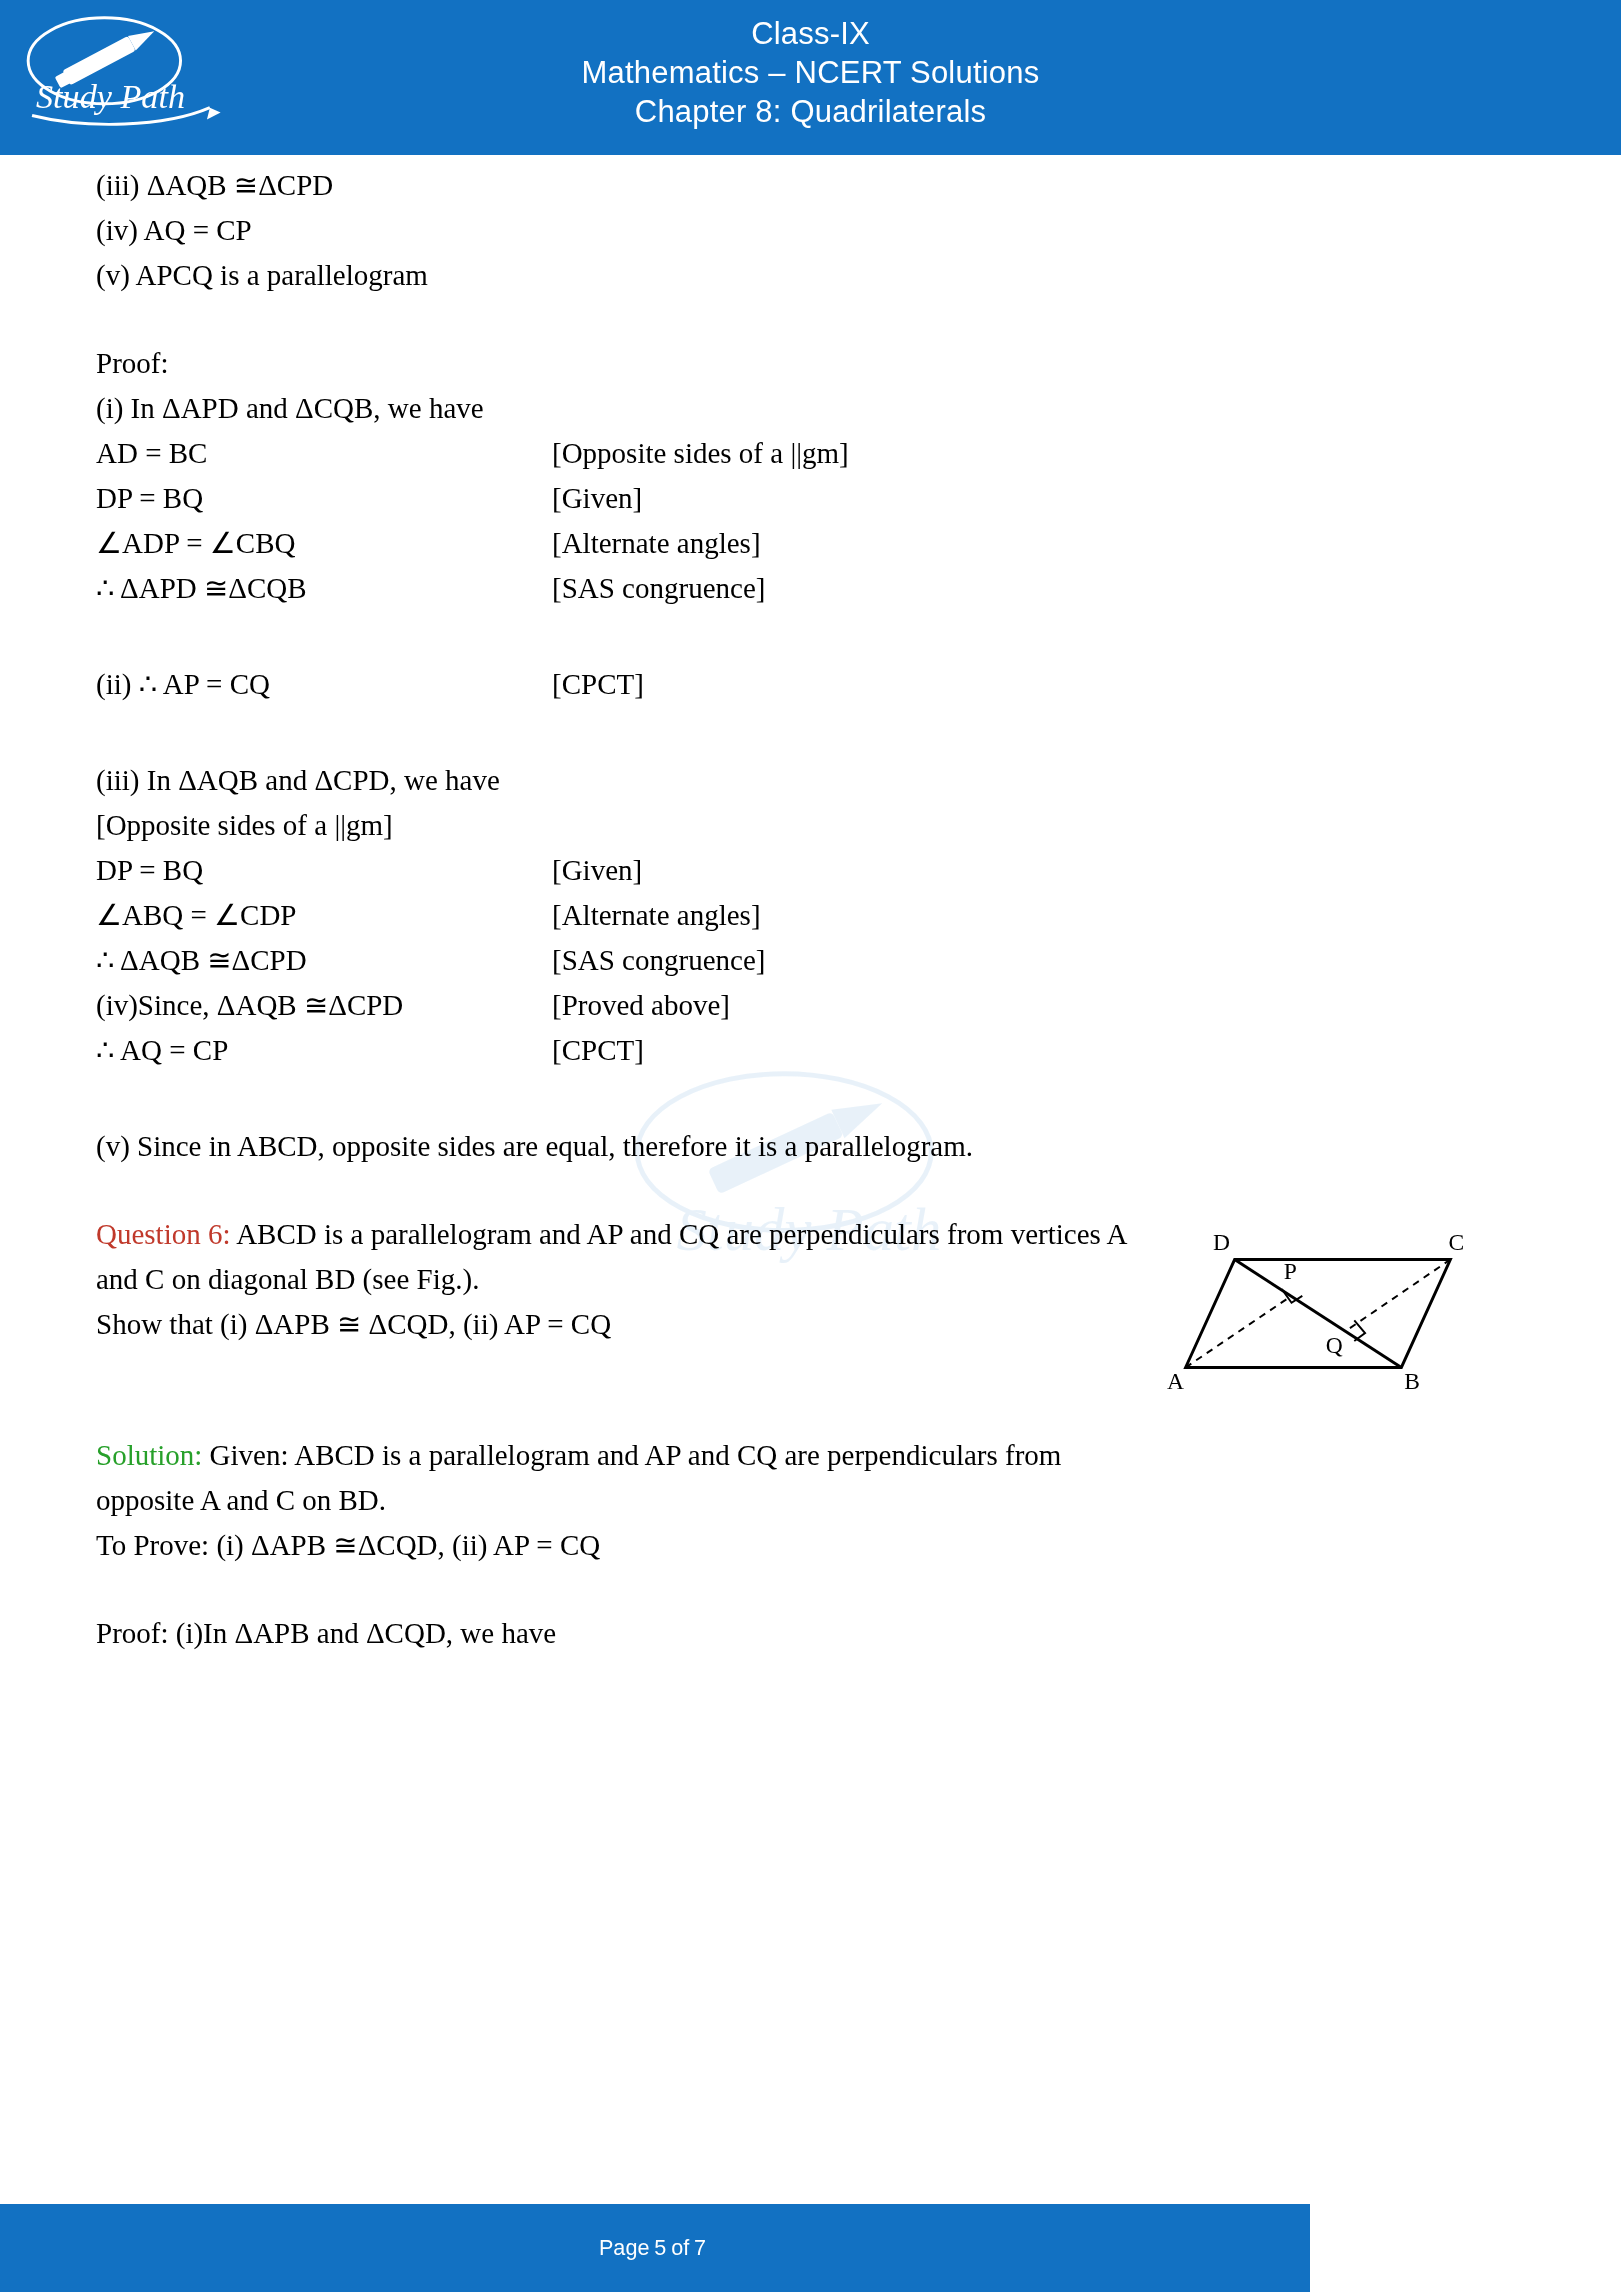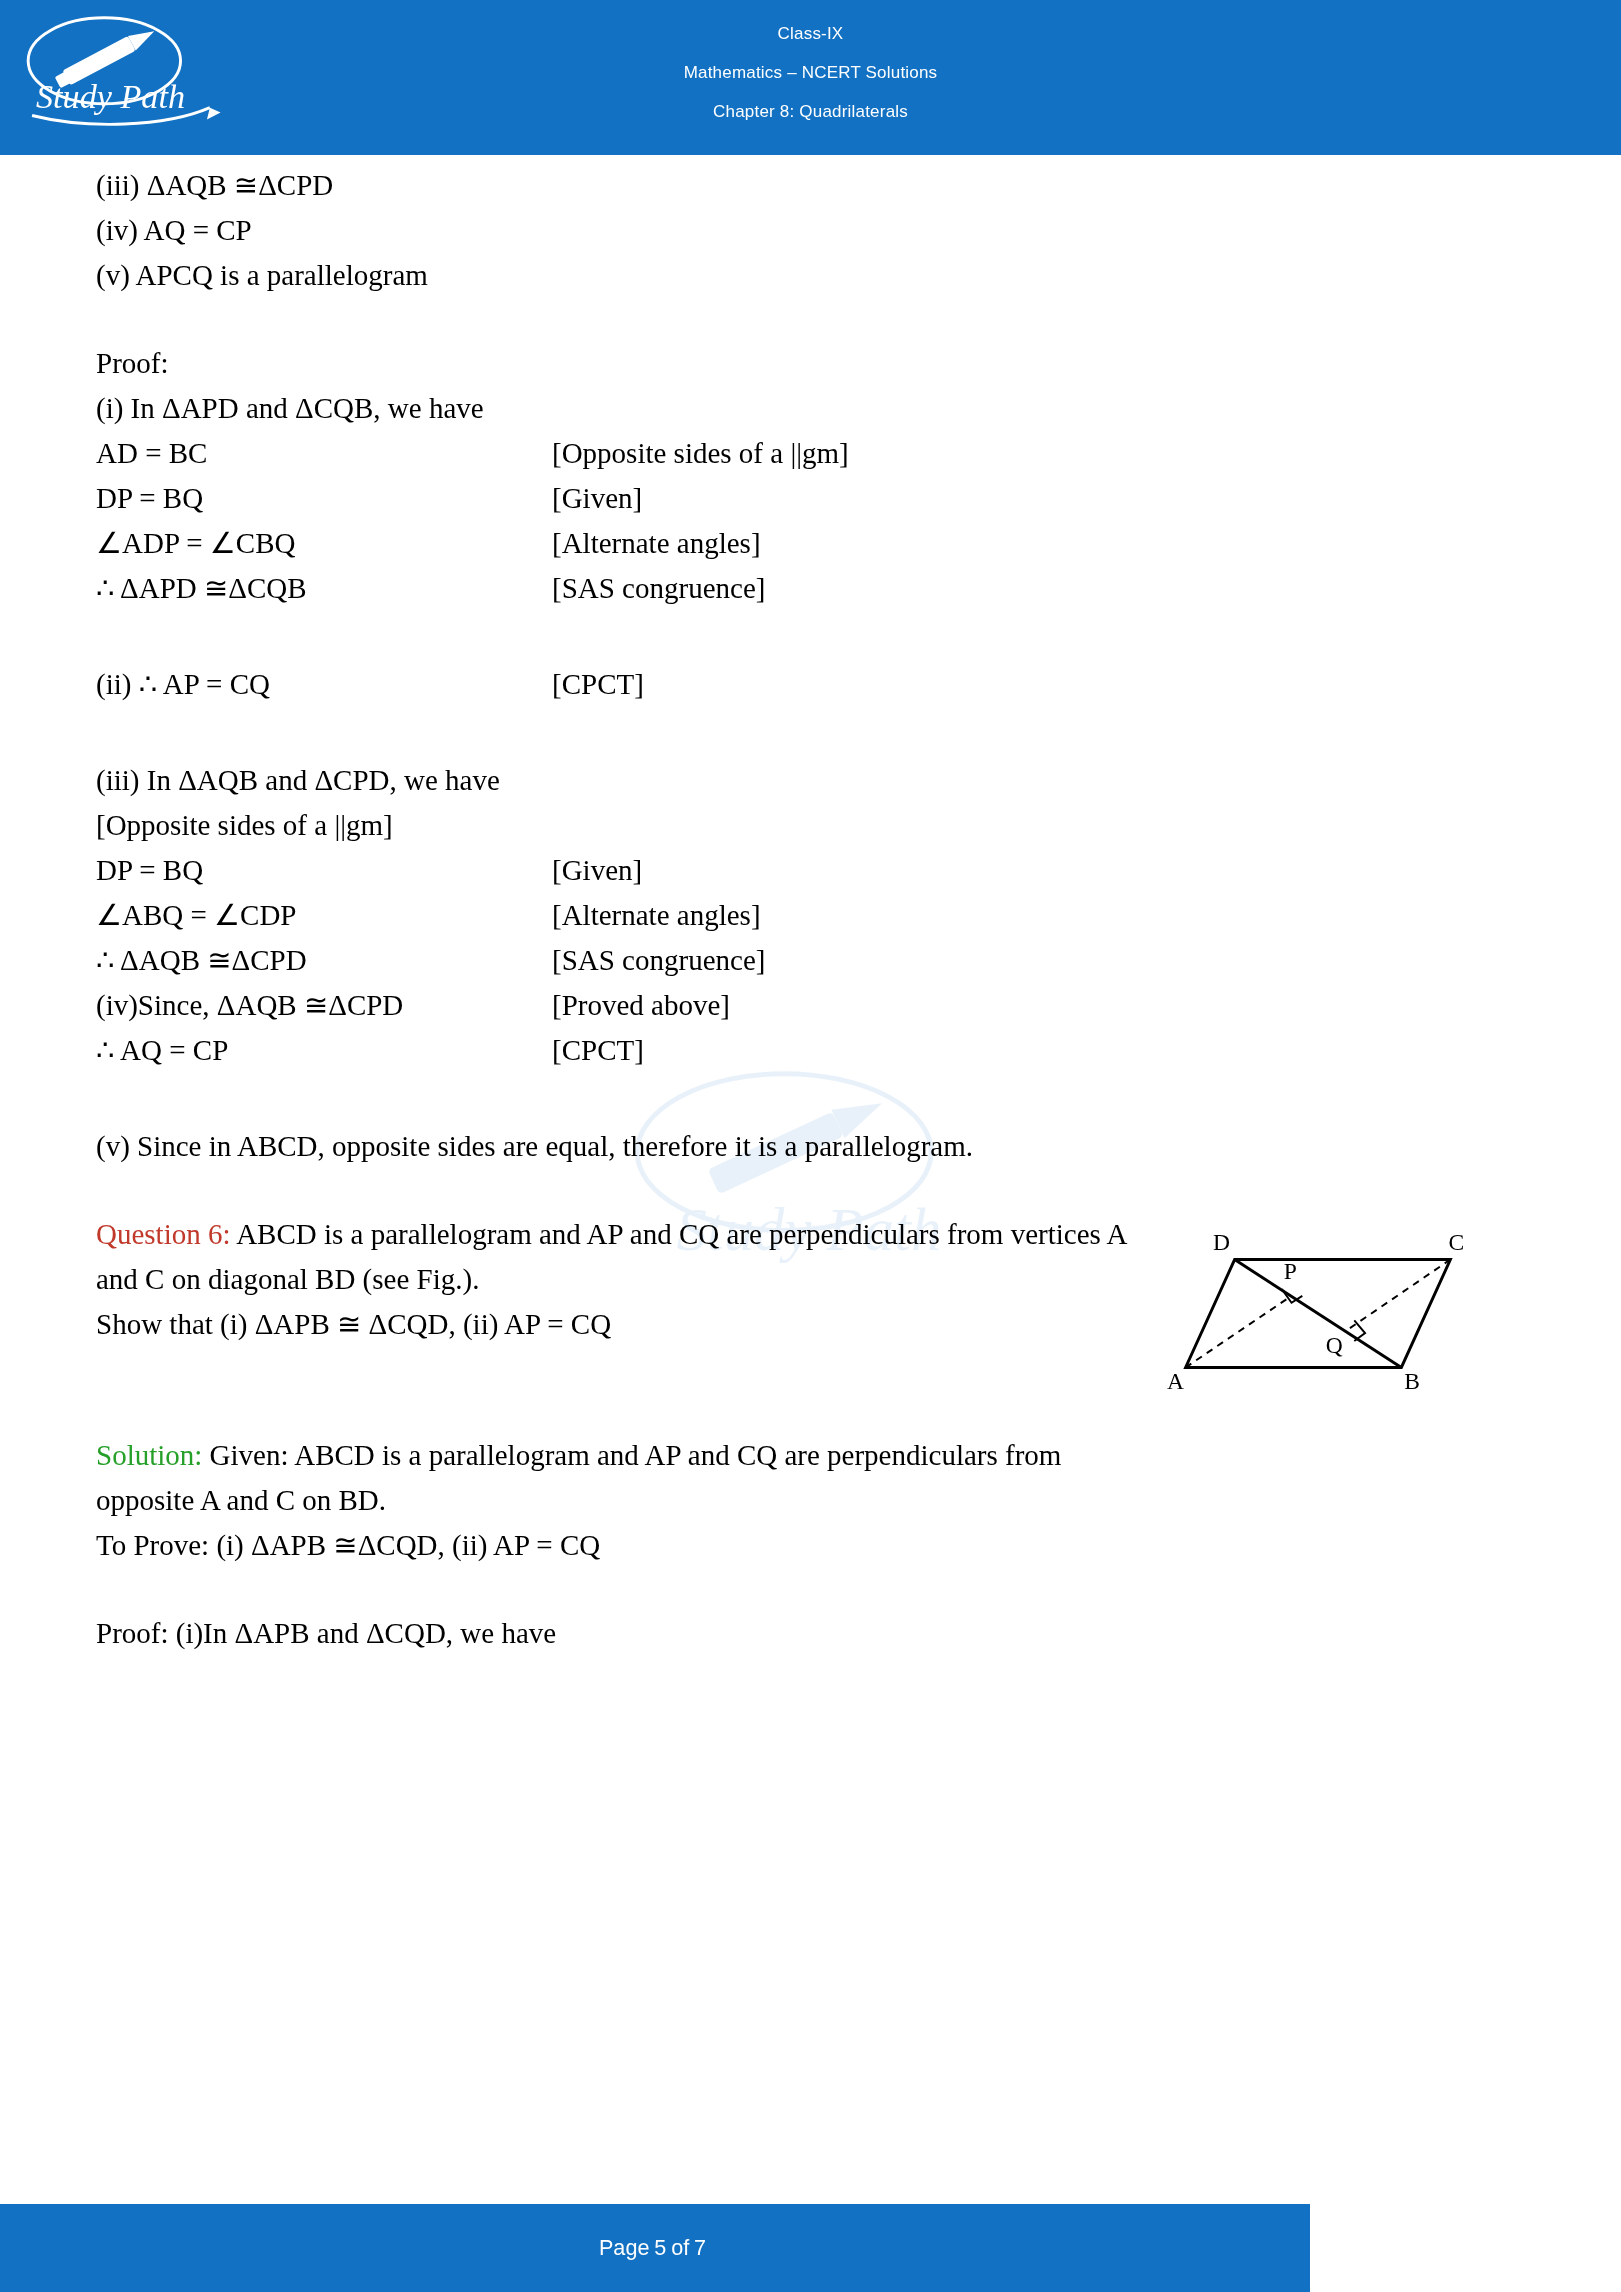--- a/index.html
+++ b/index.html
@@ -27,21 +27,21 @@
   }
   .header-titles {
     position: absolute;
     left: 0; top: 13.7px;
     width: 1621px;
     text-align: center;
     color: #ffffff;
     font-family: "Liberation Sans", sans-serif;
   }
   .header-line {
-    font-size: 17px;
+    font-size: 31px;
     line-height: 39px;
     letter-spacing: 0.2px;
     font-weight: 400;
   }
   .logo {
     position: absolute;
     left: 17.6px;
     top: 9.8px;
     width: 245px;
     height: 127px;

